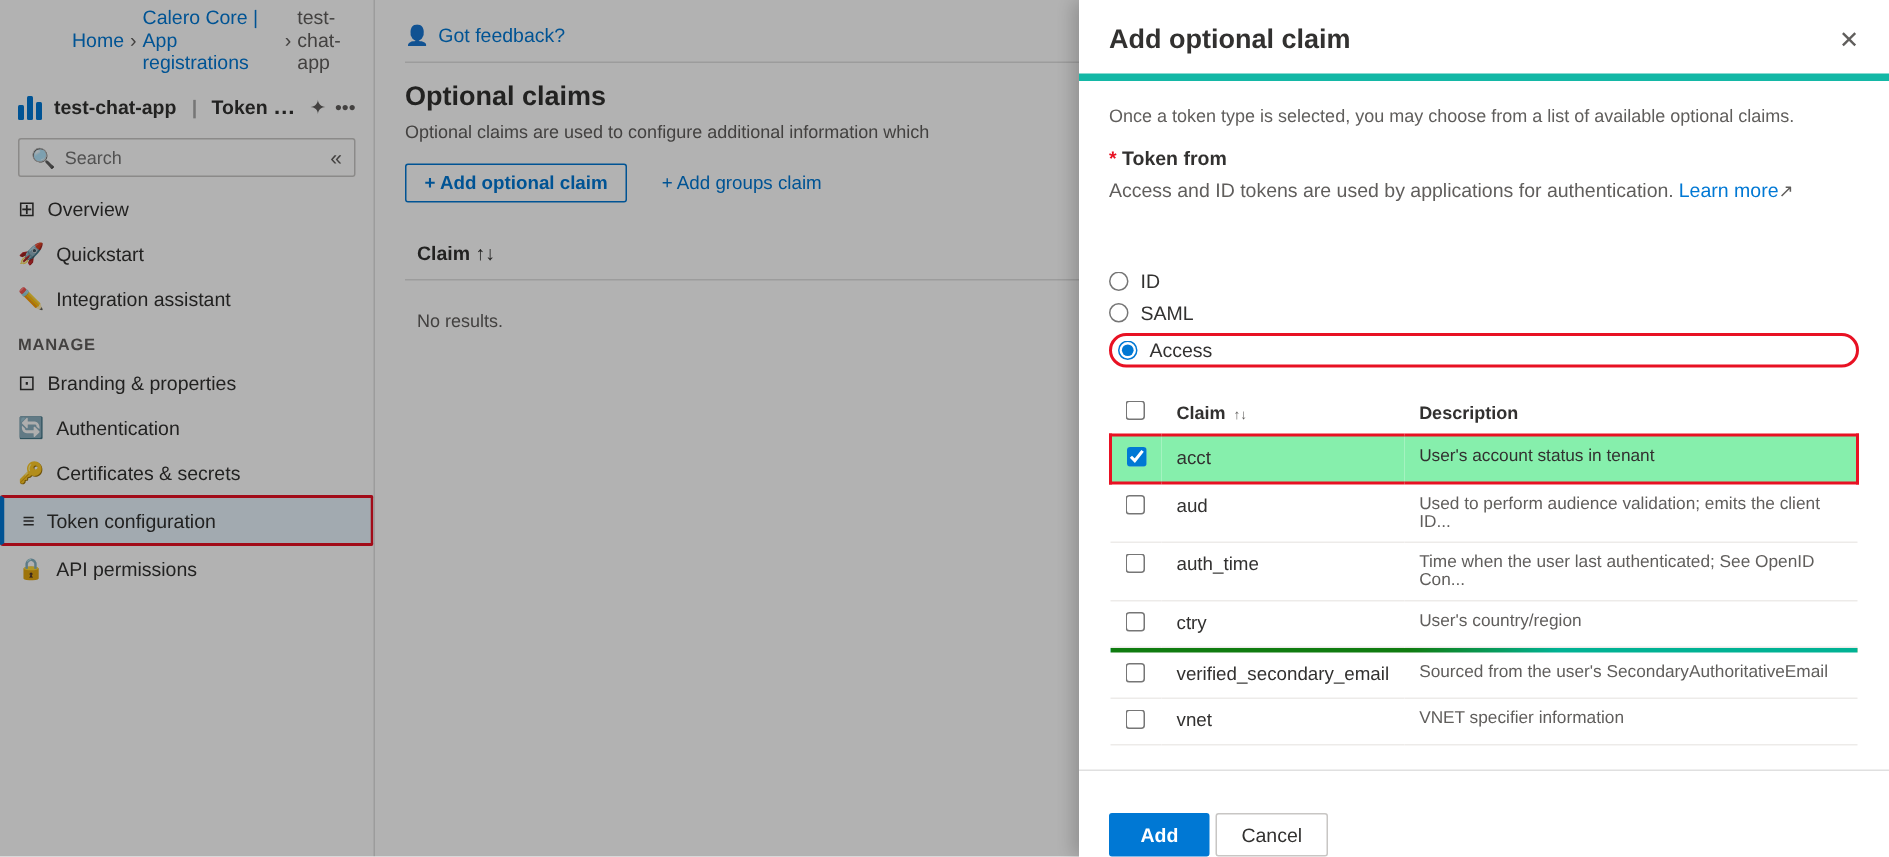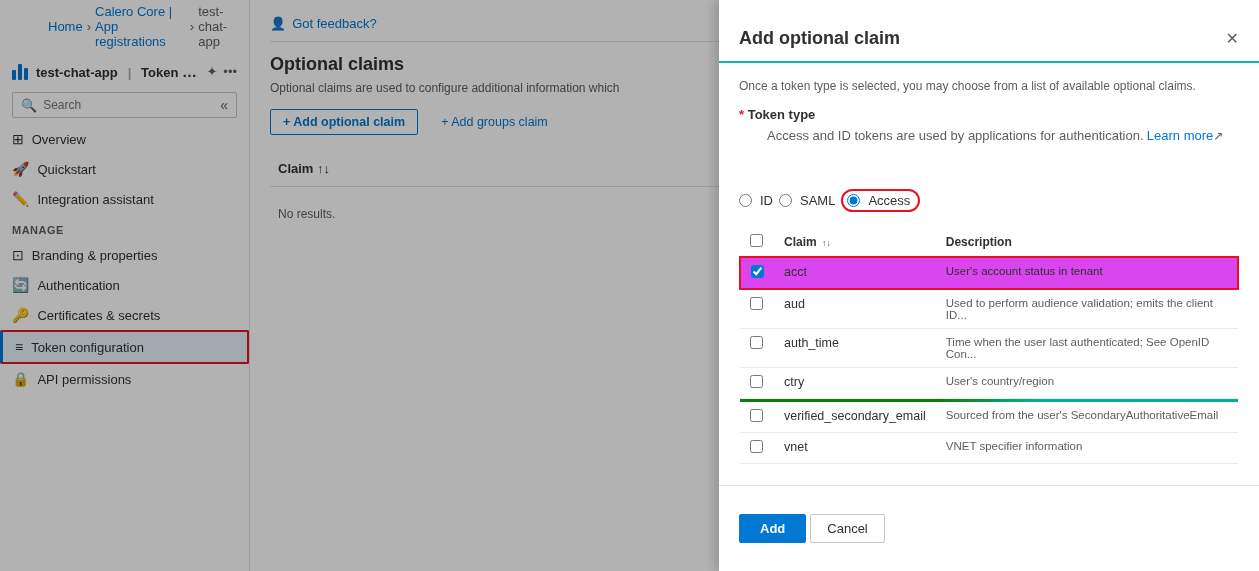--- a/index.html
+++ b/index.html
@@ -200,22 +200,22 @@
       height: 100%;
       overflow-y: auto;
       box-shadow: -4px 0 12px rgba(0,0,0,0.2);
       display: flex;
       flex-direction: column;
     }
     .panel-header {
       display: flex;
       align-items: center;
       justify-content: space-between;
-      padding: 28px 20px 12px 20px;
-      border-bottom: 2px solid #14b8a6;
+      padding: 16px 20px 12px 20px;
+      border-bottom: 5px solid #14b8a6;
     }
     .panel-title {
       font-size: 18px;
       font-weight: 600;
       color: #323130;
     }
     .panel-close {
       cursor: pointer;
       color: #605e5c;
       font-size: 16px;
@@ -235,26 +235,25 @@
       font-size: 12px;
       font-weight: 600;
       color: #323130;
       margin-bottom: 6px;
     }
     .field-label .required { color: #e81123; }
     .field-desc {
       font-size: 12px;
       color: #605e5c;
       margin-bottom: 8px;
-      margin-left: 28px;
     }
     .field-desc a { color: #0078d4; text-decoration: none; }
     .radio-group {
       display: flex;
-      flex-direction: row;
+      flex-direction: column;
       gap: 6px;
       margin-bottom: 16px;
       margin-top: 46px;
     }
     .radio-item {
       display: flex;
       align-items: center;
       gap: 8px;
       font-size: 13px;
       color: #323130;
@@ -273,21 +272,21 @@
       font-weight: 600;
       color: #323130;
       font-size: 12px;
     }
     .claims-table td {
       padding: 7px 10px;
       border-bottom: 1px solid #edebe9;
       color: #323130;
       vertical-align: top;
     }
-    .claims-table tr.highlighted-row { background: #d946ef; }
+    .claims-table tr.highlighted-row { background: #86efac; }
     .claims-table tr.highlighted-row td:first-child {
       border-left: none;
     }
     .checkbox-cell {
       width: 24px;
     }
     .checkbox-cell input[type="checkbox"] { accent-color: #0078d4; cursor: pointer; }
     .claim-name { font-size: 12.5px; }
     .claim-desc { font-size: 11.5px; color: #605e5c; }
     .divider-row td {
@@ -443,21 +442,21 @@
   <div class="panel">
     <div class="panel-header">
       <span class="panel-title">Add optional claim</span>
       <button class="panel-close">✕</button>
     </div>
     <div class="panel-body">
       <div class="panel-subtitle">Once a token type is selected, you may choose from a list of available optional claims.</div>
 
       <div class="field-label">
         <span class="required">* </span>
-        <span>Token type</span>
+        <span>Token from</span>
       </div>
       <div class="field-desc">
         <span>Access and ID tokens are used by applications for authentication.</span>
         <a href="#">Learn more</a>↗
       </div>
 
       <div class="radio-group">
         <label class="radio-item">
           <input type="radio" name="tokenType" style="">
           <span>ID</span>

